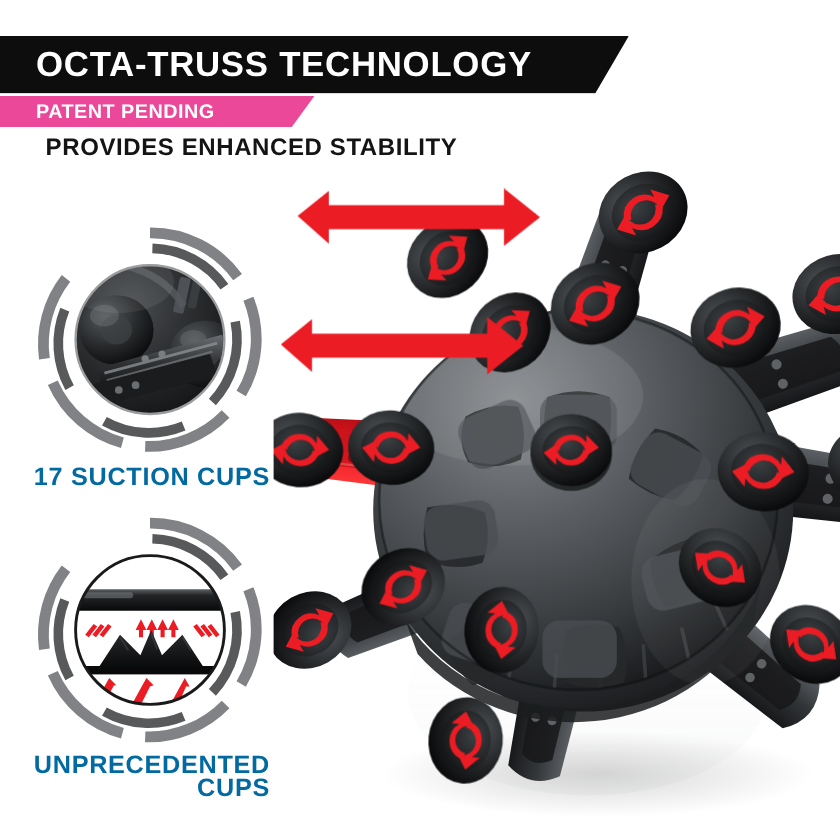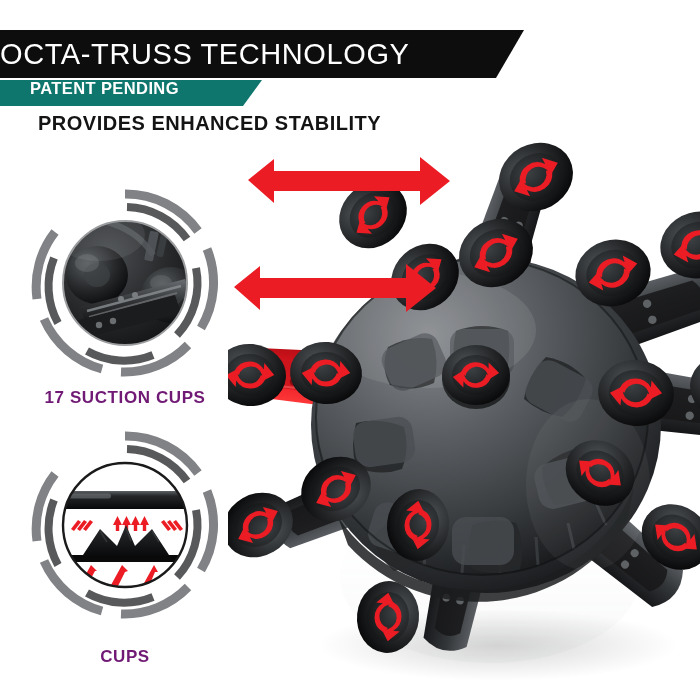--- a/index.html
+++ b/index.html
@@ -14,46 +14,46 @@
 
   
   .hdr{position:absolute;left:0;top:0;width:700px;}
   .bar-title{
     position:absolute;left:0;top:30px;height:48px;width:524px;
     background:#0d0d0d;
     clip-path:polygon(0 0, 524px 0, 496px 48px, 0 48px);
     display:flex;align-items:center;
   }
   .bar-title .txt{
-    color:#fff;font-size:29px;font-weight:normal;letter-spacing:.6px;
-    white-space:nowrap;line-height:1;
+    color:#fff;font-size:29px;font-weight:bold;letter-spacing:.6px;
+    padding-left:30px;white-space:nowrap;line-height:1;
   }
   .bar-sub{
     position:absolute;left:0;top:80px;height:26px;width:262px;
-    background:#0f766e;
+    background:#ec4899;
     clip-path:polygon(0 0, 262px 0, 243px 26px, 0 26px);
-    display:flex;
+    display:flex;align-items:center;
   }
   .bar-sub .txt{
     color:#fff;font-size:16.5px;font-weight:bold;letter-spacing:.4px;
     padding-left:30px;white-space:nowrap;line-height:1;
   }
   .tagline{
     position:absolute;left:38px;top:113px;
     color:#141414;font-size:20px;font-weight:bold;letter-spacing:.5px;
     white-space:nowrap;line-height:1;
   }
 
   
   .feature{position:absolute;width:200px;}
   .badge-wrap{position:absolute;left:0;top:0;width:200px;height:200px;}
   .badge-wrap svg{position:absolute;left:0;top:0;}
   .feat-label{
-    position:absolute;left:0;width:200px;text-align:center;
-    color:#701a75;font-weight:bold;font-size:17px;letter-spacing:.6px;
+    position:absolute;left:0;width:200px;text-align:right;
+    color:#0369a1;font-weight:bold;font-size:21px;letter-spacing:.6px;
     line-height:19px;
   }
 
   #feature-cups{left:25px;top:183px;}
   #feature-cups .feat-label{top:205px;}
   #feature-grip{left:25px;top:425px;}
   #feature-grip .feat-label{top:203px;}
 
   
   #product{position:absolute;left:228px;top:125px;width:500px;height:560px;}
@@ -206,21 +206,21 @@
             <path d="M86 160 L97 140 L103 146 L100 147 L93 161 Z"></path>
             <path d="M118 160 L129 140 L133 147 L130 147 L124 161 Z"></path>
             <path d="M146 158 L155 140 L160 147 L157 147 L152 159 Z"></path>
           </g>
           <rect x="34" y="133" width="132" height="4" fill="#0a0a0b"></rect>
         </g>
         <circle cx="100" cy="100" r="62" fill="none" stroke="#1a1a1a" stroke-width="2.4"></circle>
       </svg>
     </div>
     <div class="feat-label">
-      <br>
+      <span>UNPRECEDENTED</span><br>
       <span>CUPS</span>
     </div>
   </div>
 
   <div id="product">
     <svg width="500" height="560" viewBox="0 0 500 560">
       <defs>
         <radialGradient id="hubG" cx="34%" cy="24%" r="82%">
           <stop offset="0%" stop-color="#86898d"></stop>
           <stop offset="38%" stop-color="#5c6064"></stop>

